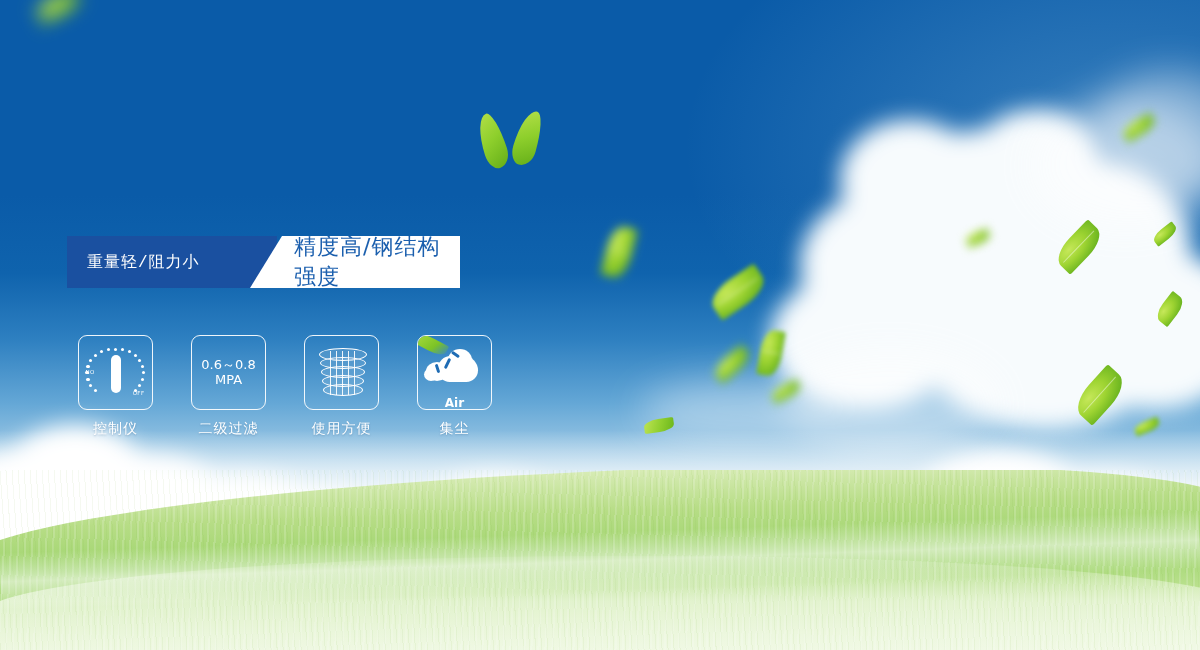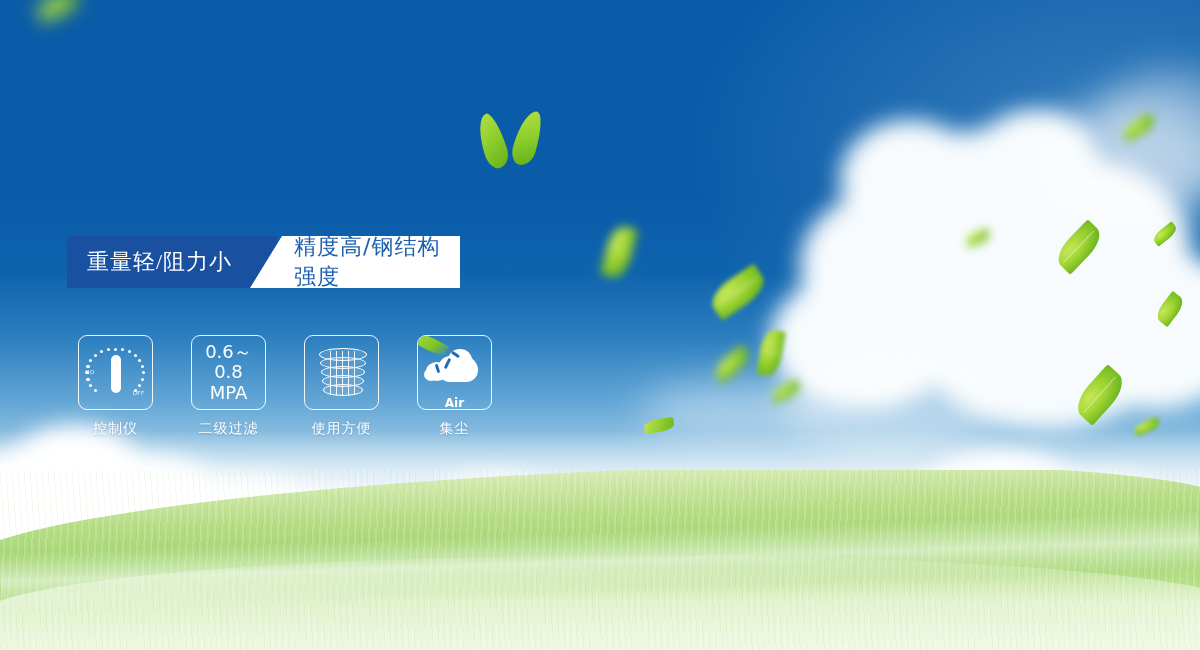--- a/index.html
+++ b/index.html
@@ -117,22 +117,22 @@
   #tagline{
     position:absolute;left:67px;top:236px;
     height:52px;width:393px;
   }
   .tag-dark{
     position:absolute;left:0;top:0;height:52px;width:210px;
     background:#1a50a0;
     display:flex;align-items:center;
   }
   .tag-dark span{
-    color:#ffffff;font-size:22px;letter-spacing:1px;padding-left:20px;
-    font-family:Liberation Serif, serif;font-weight:500;
+    color:#ffffff;font-size:16px;letter-spacing:1px;padding-left:20px;
+    font-family:Liberation Mono, monospace;font-weight:500;
   }
   .tag-light{
     position:absolute;left:183px;top:0;height:52px;width:210px;
     background:#ffffff;
     clip-path:polygon(32px 0, 210px 0, 210px 52px, 0px 52px);
     display:flex;align-items:center;
   }
   .tag-light span{
     color:#1b5fae;font-size:22px;letter-spacing:1px;padding-left:44px;
     font-family:"DejaVu Sans","Liberation Sans",sans-serif;font-weight:500;
@@ -150,21 +150,21 @@
     border-radius:9px;
     position:relative;
     display:flex;flex-direction:column;align-items:center;justify-content:center;
     overflow:hidden;
   }
   .fbox .ftext{
     color:#ffffff;text-align:center;line-height:1.12;
     font-family:"DejaVu Sans","Liberation Sans",sans-serif;
     font-weight:400;
   }
-  .ftext.big{font-size:18px;letter-spacing:0px;}
+  .ftext.big{font-size:13px;letter-spacing:0px;}
   .ftext.cn{font-size:16px;letter-spacing:1px;}
   .flabel{
     margin-top:10px;color:#ffffff;font-size:14px;white-space:nowrap;
     font-family:"DejaVu Sans","Liberation Sans",sans-serif;
     letter-spacing:1px;
     text-shadow:0 1px 2px rgba(0,50,100,.25);
   }
 
   
   .gauge{position:relative;width:58px;height:58px;}

